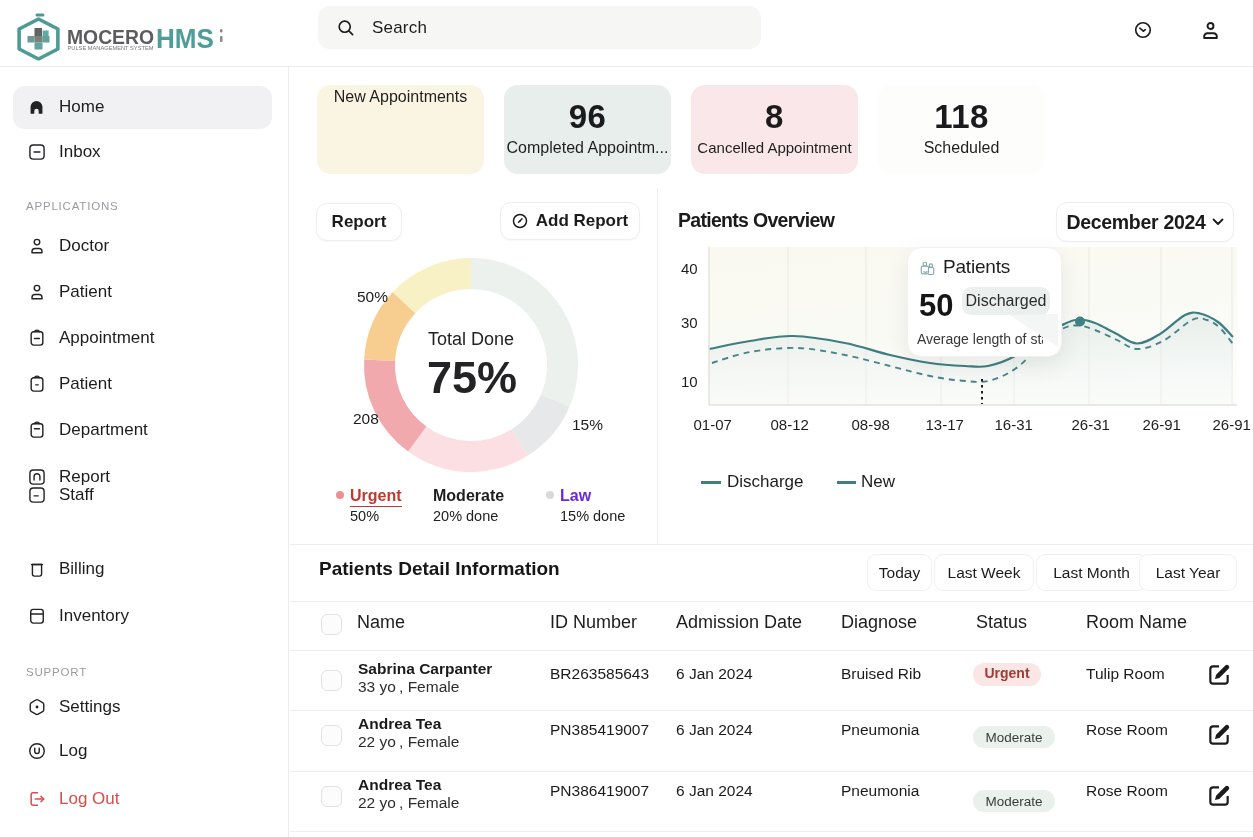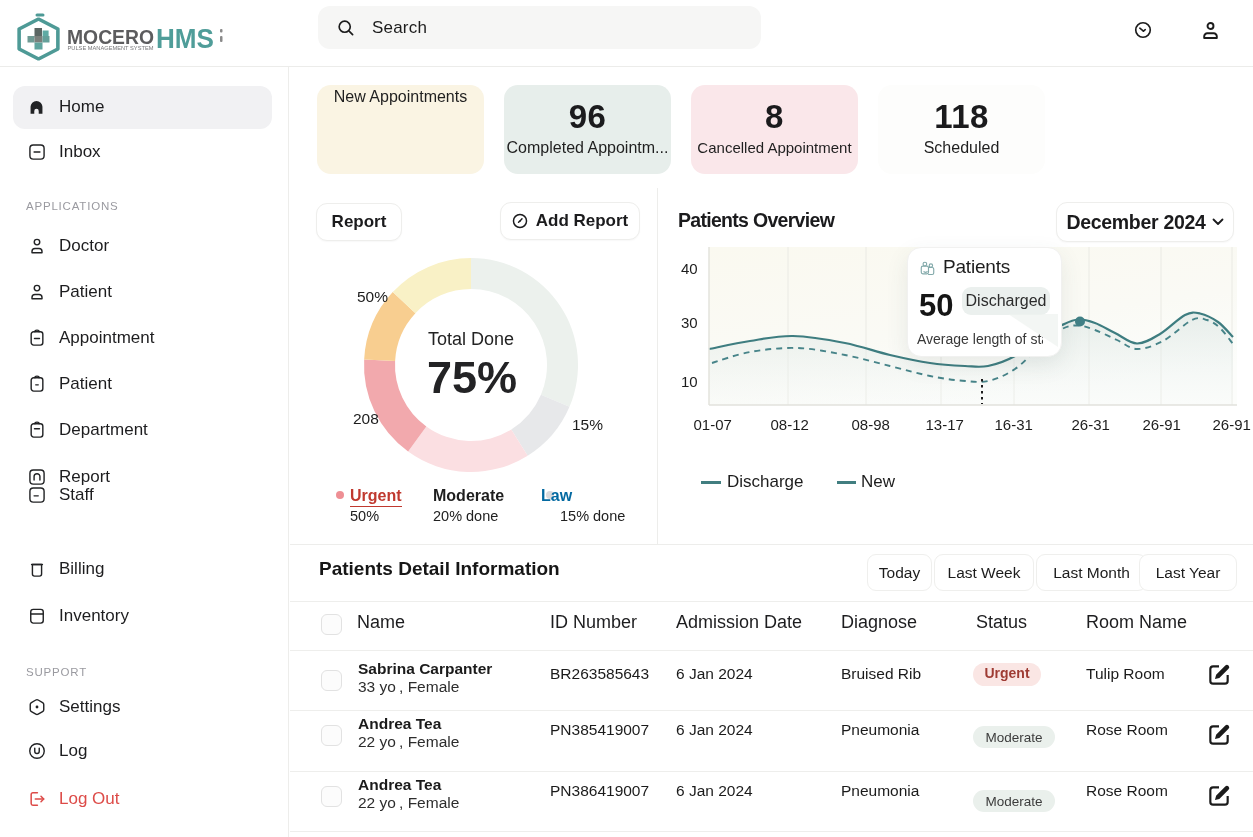--- a/index.html
+++ b/index.html
@@ -220,21 +220,21 @@
 <div class="abs" style="left:357px;top:288px;font-size:15.5px;color:#1d1d1d;">50%</div>
 <div class="abs" style="left:353px;top:410px;font-size:15.5px;color:#1d1d1d;">208</div>
 <div class="abs" style="left:572px;top:416px;font-size:15.5px;color:#1d1d1d;">15%</div>
 
 <div class="abs" style="left:336px;top:491px;width:8px;height:8px;border-radius:50%;background:#EE8F94;"></div>
 <div class="abs" style="left:350px;top:487px;font-size:16px;font-weight:700;color:#C0392F;border-bottom:1.5px solid #C0392F;padding-bottom:1px;">Urgent</div>
 <div class="abs" style="left:350px;top:508px;font-size:14.5px;color:#212121;">50%</div>
 <div class="abs" style="left:433px;top:487px;font-size:16px;font-weight:700;color:#1e1e1e;">Moderate</div>
 <div class="abs" style="left:433px;top:508px;font-size:14.5px;color:#212121;">20% done</div>
 <div class="abs" style="left:546px;top:491px;width:8px;height:8px;border-radius:50%;background:#D9D9DC;"></div>
-<div class="abs" style="left:541px;top:487px;font-size:16px;font-weight:700;color:#0369a1;">Law</div>
+<div class="abs" style="left:560px;top:487px;font-size:16px;font-weight:700;color:#6d28d9;">Law</div>
 <div class="abs" style="left:560px;top:508px;font-size:14.5px;color:#212121;">15% done</div>
 
 <div class="abs" style="left:657px;top:188px;width:1px;height:356px;background:#EDEDEB;"></div>
 <div class="abs" style="left:290px;top:544px;width:963px;height:1px;background:#EDEDEB;"></div>
 
 <div class="abs" style="left:678px;top:209px;font-size:19.5px;font-weight:700;color:#1b1b1d;letter-spacing:-0.7px;">Patients Overview</div>
 <div class="btn" style="left:1056px;top:202px;width:178px;height:40px;font-size:19.5px;letter-spacing:-0.3px;">December 2024<svg style="margin-left:6px" width="12" height="8" viewBox="0 0 12 8" fill="none" stroke="#1b1b1d" stroke-width="1.8" stroke-linecap="round" stroke-linejoin="round">
       <polyline points="1.5 1.5 6 6 10.5 1.5"></polyline>
     </svg></div>
 

